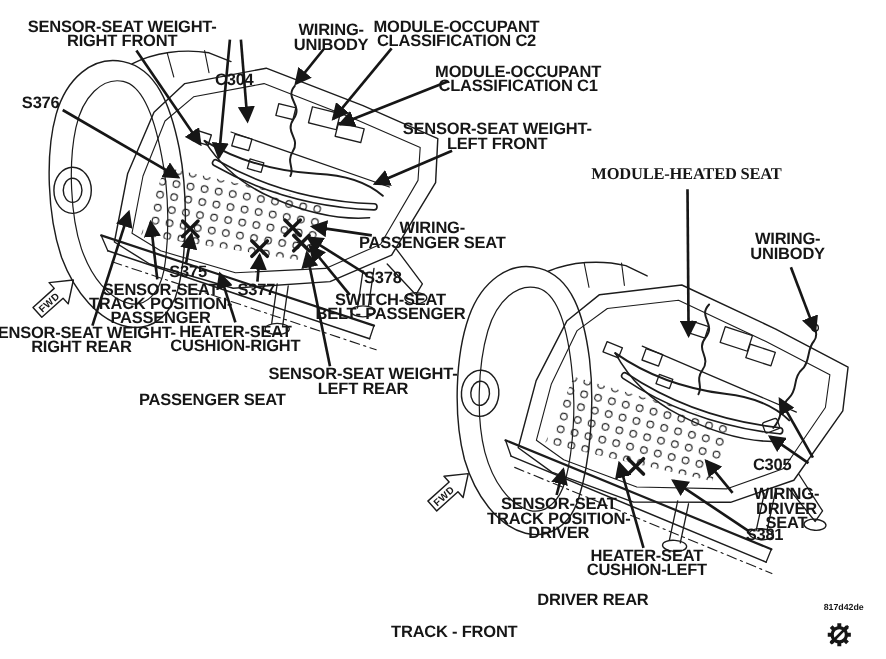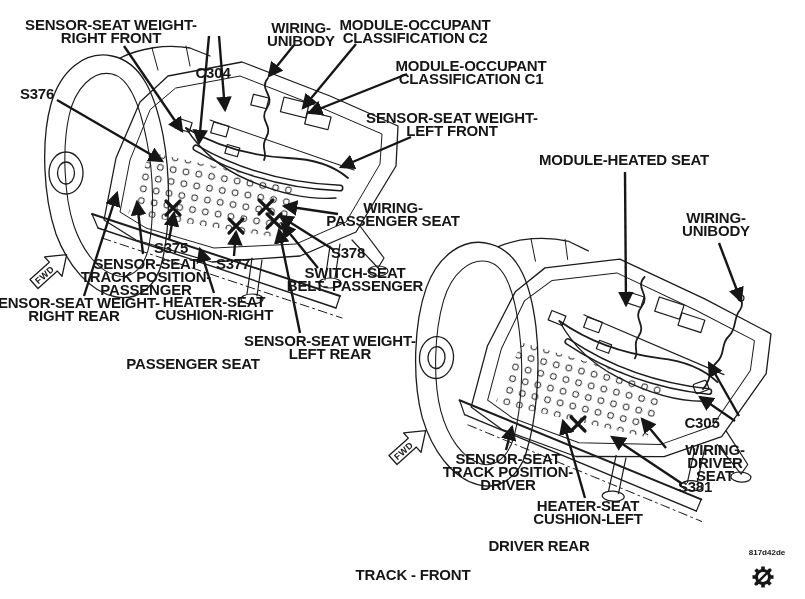--- a/index.html
+++ b/index.html
@@ -178,21 +178,21 @@
       <div class="callout" style="left: 214px; top: 295px;">HEATER-SEAT
 CUSHION-RIGHT</div>
       <div class="callout" style="left: 393px; top: 201px;">WIRING-
 PASSENGER SEAT</div>
       <div class="callout" style="left: 348px; top: 246px;">S378</div>
       <div class="callout" style="left: 355px; top: 266px;">SWITCH-SEAT
 BELT- PASSENGER</div>
       <div class="callout" style="left: 330px; top: 334px;">SENSOR-SEAT WEIGHT-
 LEFT REAR</div>
       <div class="callout" style="left: 193px; top: 357px;">PASSENGER SEAT</div>
-      <div class="callout" style="left: 624px; top: 153px;">MODULE-HEATED SEAT</div>
+      <div class="callout" style="left: 624px; top: 153px; font-family: Liberation Serif, serif;">MODULE-HEATED SEAT</div>
       <div class="callout" style="left: 716px; top: 211px;">WIRING-
 UNIBODY</div>
       <div class="callout" style="left: 702px; top: 416px;">C305</div>
       <div class="callout" style="left: 715px; top: 443px;">WIRING-DRIVER
 SEAT</div>
       <div class="callout" style="left: 695px; top: 480px;">S381</div>
       <div class="callout" style="left: 508px; top: 452px;">SENSOR-SEAT
 TRACK POSITION-
 DRIVER</div>
       <div class="callout" style="left: 588px; top: 499px;">HEATER-SEAT

